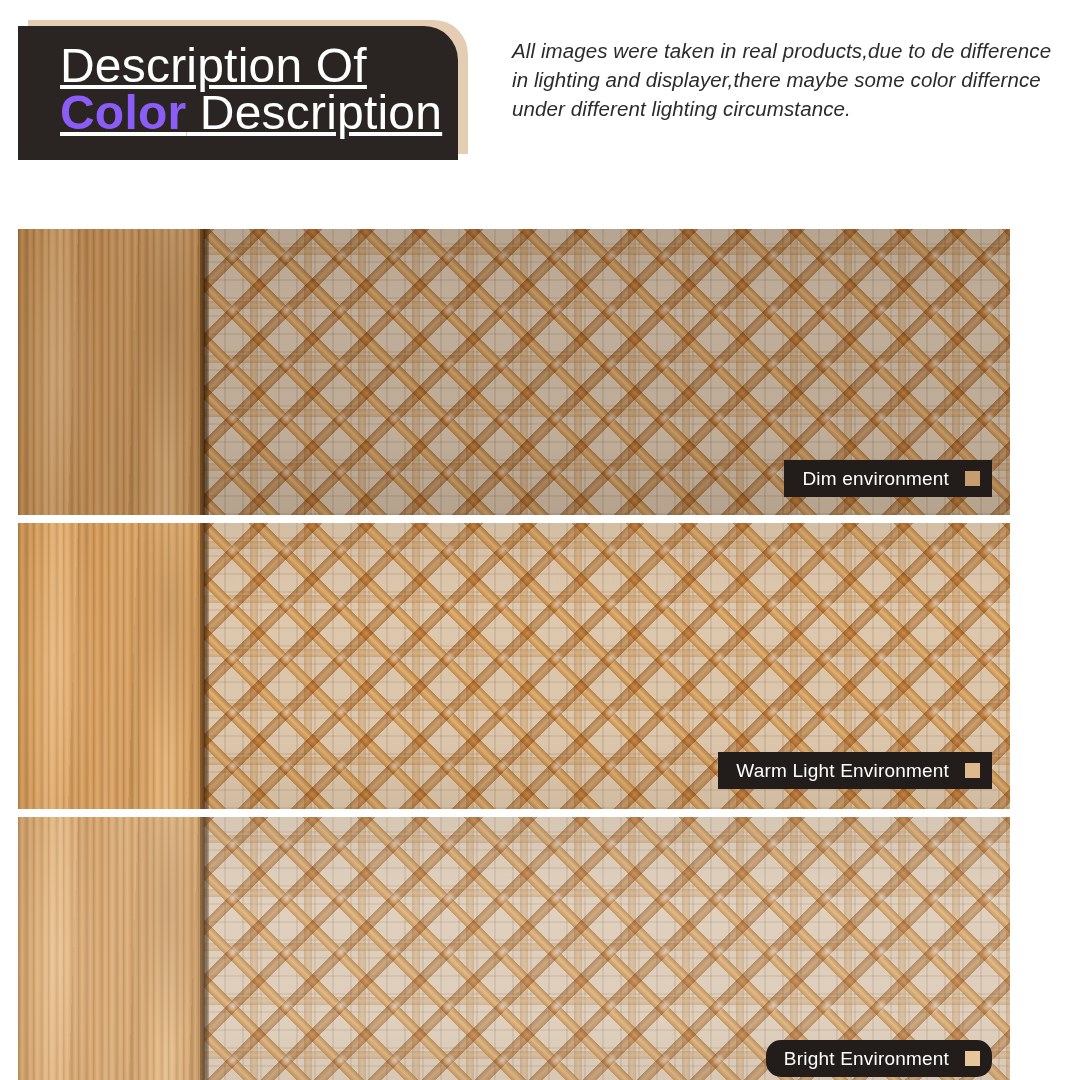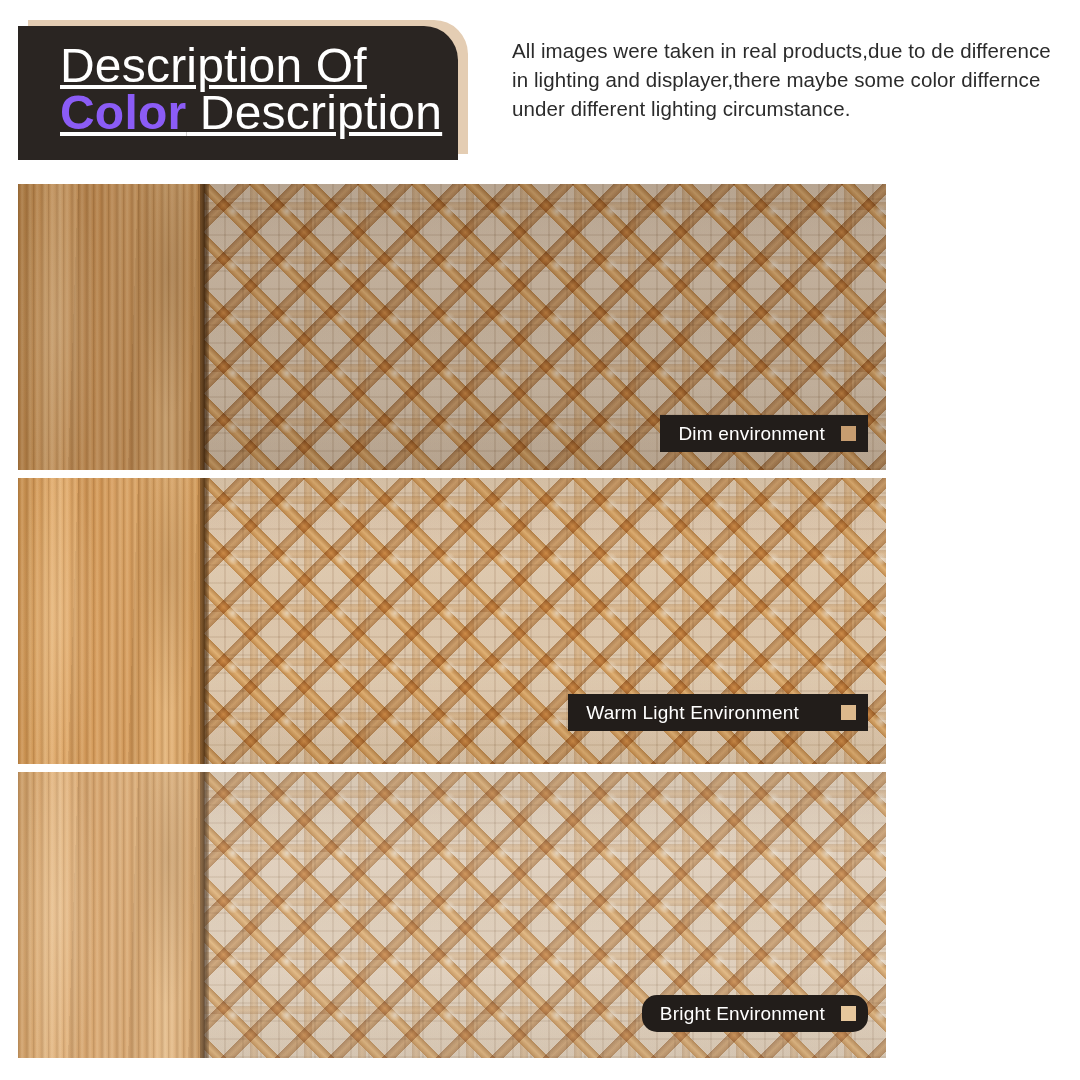--- a/index.html
+++ b/index.html
@@ -74,29 +74,31 @@
 
   .header-text {
     position: absolute;
     left: 512px;
     top: 36px;
     width: 548px;
     color: #2b2b2b;
     font-size: 20.5px;
     line-height: 29px;
     letter-spacing: 0.1px;
+    font-style: italic;
   }
 
   
   .panel {
     position: absolute;
     left: 18px;
-    width: 868px;
+    width: 992px;
     height: 286px;
     overflow: hidden;
+    margin-top: 45px;
   }
   #panel-1 { top: 184px; }
   #panel-2 { top: 478px; }
   #panel-3 { top: 772px; }
 
   
   .wood {
     position: absolute;
     left: 0;
     top: 0;
@@ -236,21 +238,21 @@
     position: absolute;
     right: 18px;
     height: 37px;
     background: #221d1a;
     display: flex;
     align-items: center;
     padding: 0 12px 0 18px;
     box-sizing: border-box;
   }
   #label-1 { bottom: 18px; }
-  #label-2 { bottom: 33px; gap: 26px; }
+  #label-2 { bottom: 20px; }
   #label-3 { bottom: 26px; border-radius: 15px; }
   .label-text {
     color: #ffffff;
     font-size: 19px;
     letter-spacing: 0.2px;
     white-space: nowrap;
   }
   .label-swatch {
     width: 15px;
     height: 15px;

